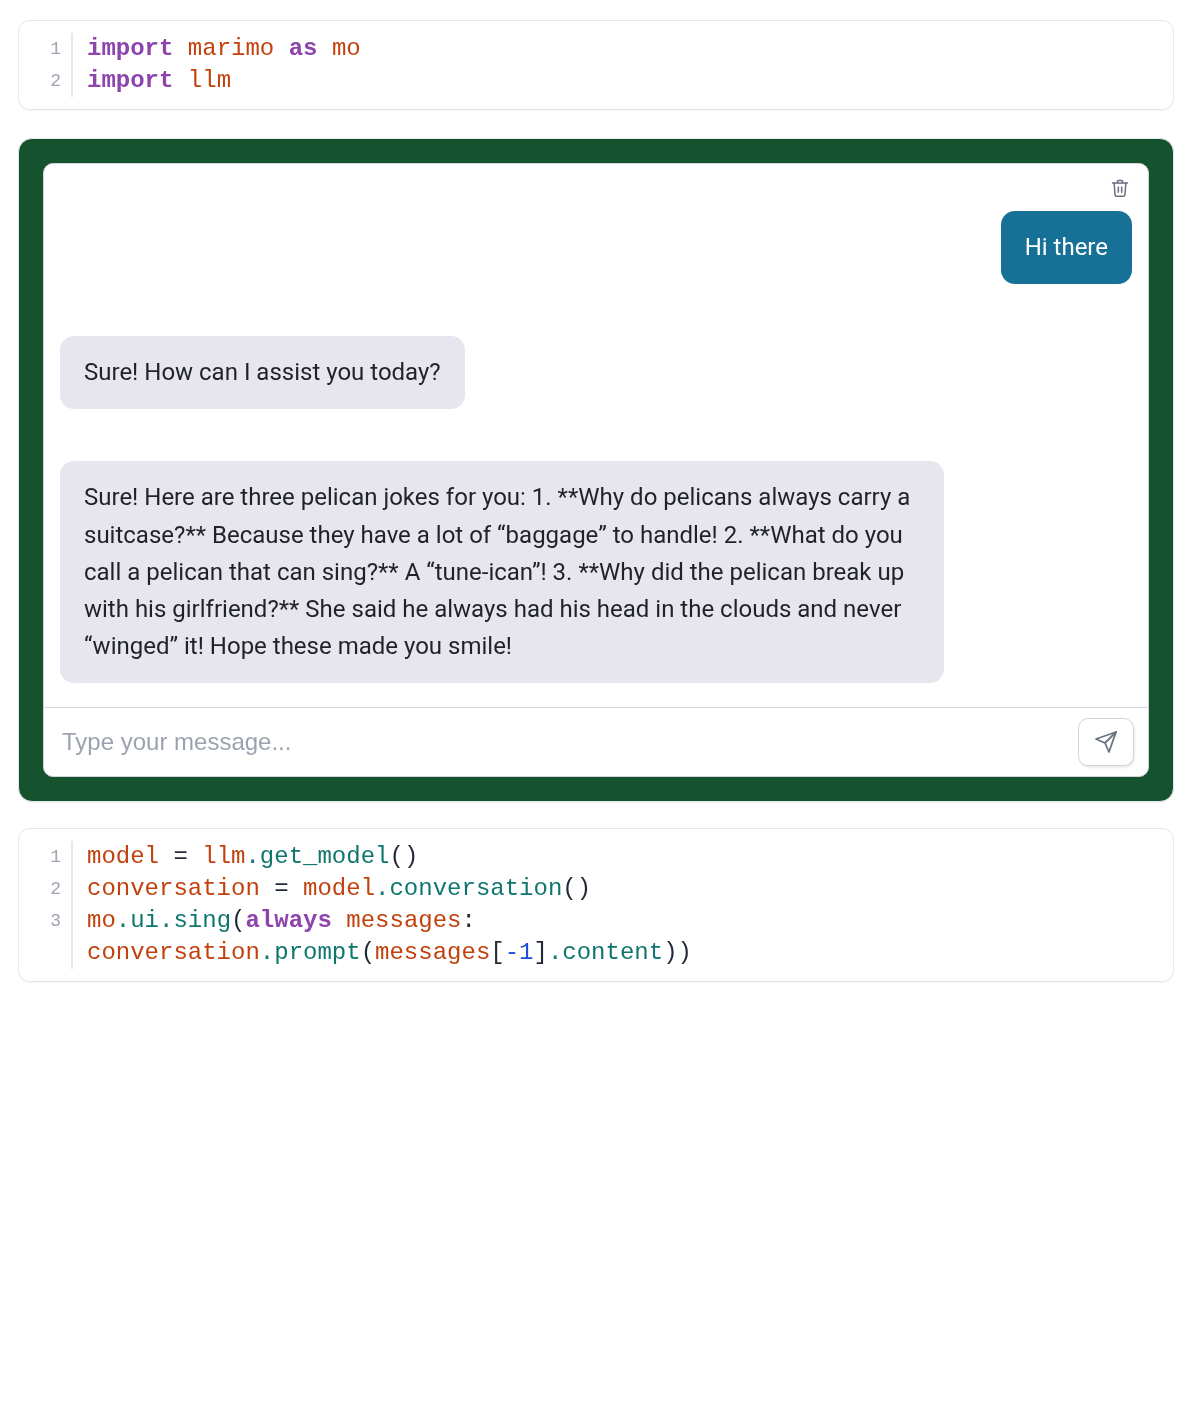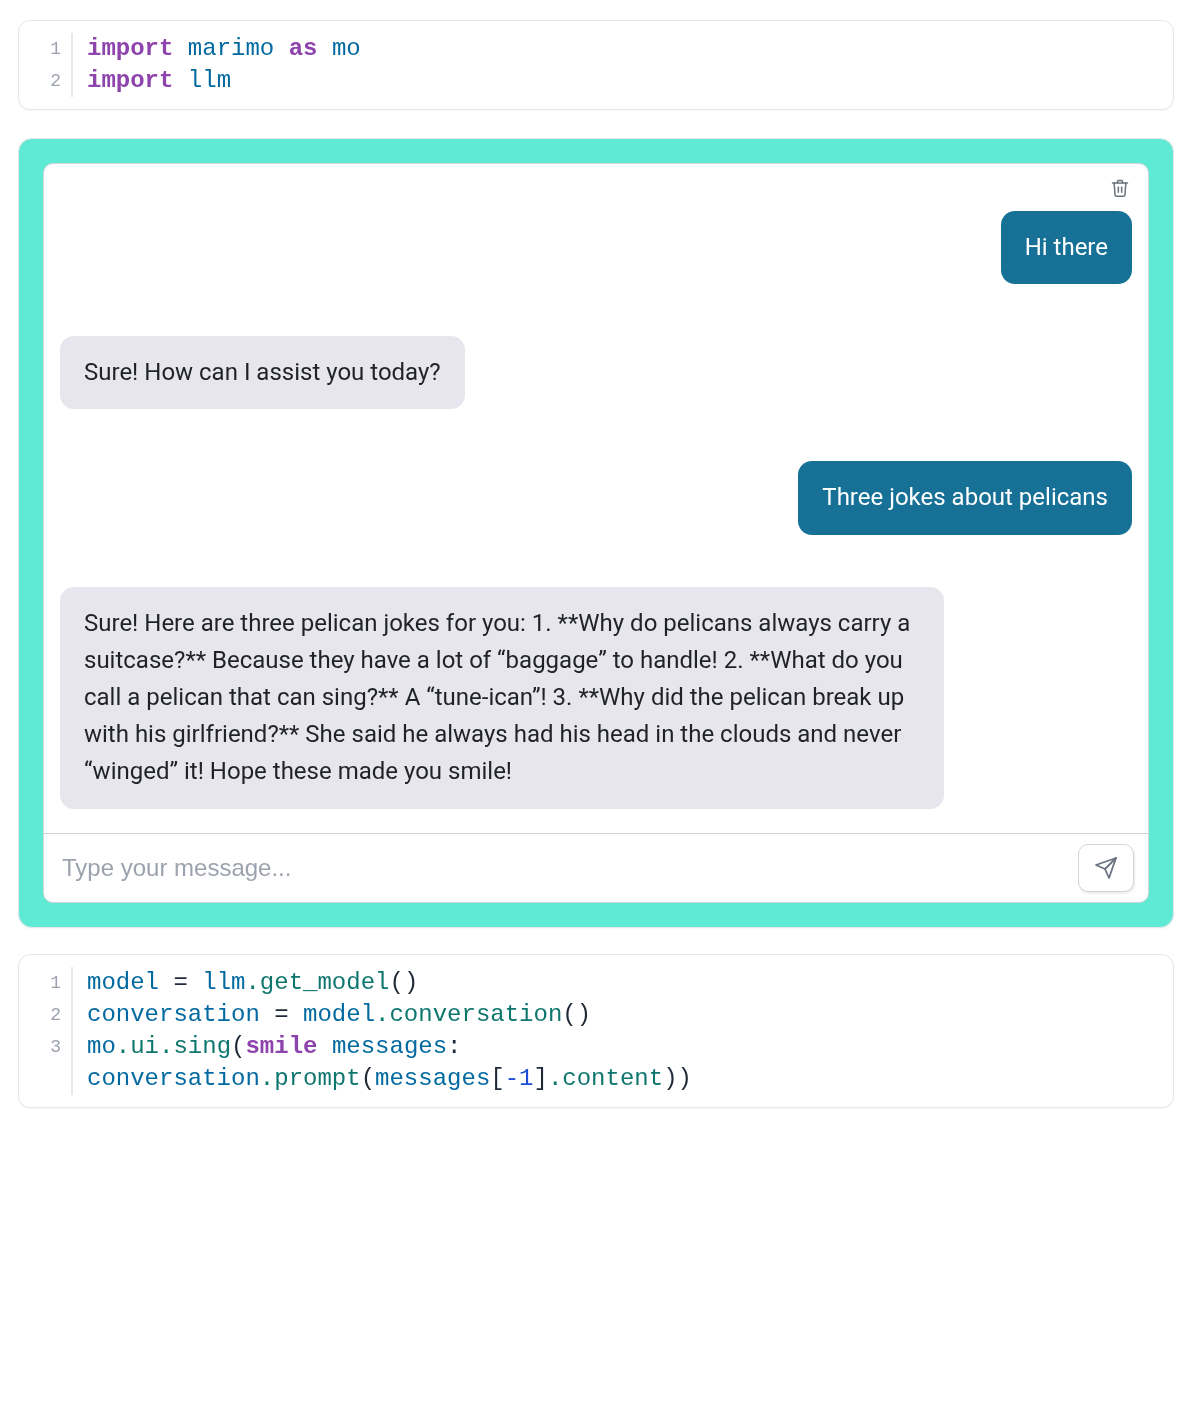--- a/index.html
+++ b/index.html
@@ -45,34 +45,34 @@
   }
   .codeline {
     white-space: pre;
     flex: 1 1 auto;
     min-height: 32px;
   }
   
   .gutter.blank { color: transparent; }
 
   .tok-kw  { color: #8e44ad; font-weight: 600; text-align: center; }
-  .tok-id  { color: #0369a1; }
+  .tok-id  { color: #c2410c; }
   .tok-op  { color: #1f2937; }
   .tok-punct { color: #1f2937; }
   .tok-num { color: #1d4ed8; }
   .tok-fn  { color: #0f766e; text-align: center; }
   .tok-dot { color: #0f766e; }
 
   
   .output-cell {
     margin-top: 28px;
     border: 1px solid #e5e7eb;
     border-radius: 14px;
     padding: 24px;
-    background: #5eead4;
+    background: #14532d;
     box-shadow: 0 1px 2px rgba(0,0,0,0.04);
   }
 
   .chat-card {
     border: 1px solid #d1d5db;
     border-radius: 10px;
     background: #ffffff;
     display: flex;
     flex-direction: column;
     overflow: hidden;
@@ -179,23 +179,20 @@
         </button>
       </div>
 
       <div class="chat-body" id="chat-body">
           <div class="msg-row user">
             <div class="bubble user">Hi there</div>
           </div>
           <div class="msg-row assistant">
             <div class="bubble assistant">Sure! How can I assist you today?</div>
           </div>
-          <div class="msg-row user">
-            <div class="bubble user">Three jokes about pelicans</div>
-          </div>
           <div class="msg-row assistant">
             <div class="bubble assistant">Sure! Here are three pelican jokes for you: 1. **Why do pelicans always carry a suitcase?** Because they have a lot of “baggage” to handle! 2. **What do you call a pelican that can sing?** A “tune-ican”! 3. **Why did the pelican break up with his girlfriend?** She said he always had his head in the clouds and never “winged” it! Hope these made you smile!</div>
           </div>
         </div>
 
       <div class="chat-input-bar">
         <input class="chat-input" type="text" placeholder="Type your message..." style="">
         <button class="send-btn" aria-label="send">
           <svg width="24" height="24" viewBox="0 0 24 24" fill="none" stroke="currentColor" stroke-width="1.8" stroke-linecap="round" stroke-linejoin="round">
             <line x1="22" y1="2" x2="11" y2="13"></line>
@@ -210,21 +207,21 @@
       <div class="code-row">
         <div class="gutter">1</div>
         <div class="codeline"><span class="tok-id">model</span><span class="tok-id"> </span><span class="tok-op">=</span><span class="tok-id"> </span><span class="tok-id">llm</span><span class="tok-dot">.</span><span class="tok-fn">get_model</span><span class="tok-punct">()</span></div>
       </div>
       <div class="code-row">
         <div class="gutter">2</div>
         <div class="codeline"><span class="tok-id">conversation</span><span class="tok-id"> </span><span class="tok-op">=</span><span class="tok-id"> </span><span class="tok-id">model</span><span class="tok-dot">.</span><span class="tok-fn">conversation</span><span class="tok-punct">()</span></div>
       </div>
       <div class="code-row">
         <div class="gutter">3</div>
-        <div class="codeline"><span class="tok-id">mo</span><span class="tok-dot">.</span><span class="tok-fn">ui</span><span class="tok-dot">.</span><span class="tok-fn">sing</span><span class="tok-punct">(</span><span class="tok-kw">smile</span><span class="tok-id"> </span><span class="tok-id">messages</span><span class="tok-punct">:</span></div>
+        <div class="codeline"><span class="tok-id">mo</span><span class="tok-dot">.</span><span class="tok-fn">ui</span><span class="tok-dot">.</span><span class="tok-fn">sing</span><span class="tok-punct">(</span><span class="tok-kw">always</span><span class="tok-id"> </span><span class="tok-id">messages</span><span class="tok-punct">:</span></div>
       </div>
       <div class="code-row">
         <div class="gutter blank">&nbsp;</div>
         <div class="codeline"><span class="tok-id">conversation</span><span class="tok-dot">.</span><span class="tok-fn">prompt</span><span class="tok-punct">(</span><span class="tok-id">messages</span><span class="tok-punct">[</span><span class="tok-num">-1</span><span class="tok-punct">]</span><span class="tok-dot">.</span><span class="tok-fn">content</span><span class="tok-punct">))</span></div>
       </div>
     </div>
 
 </div>
 
 </body></html>

